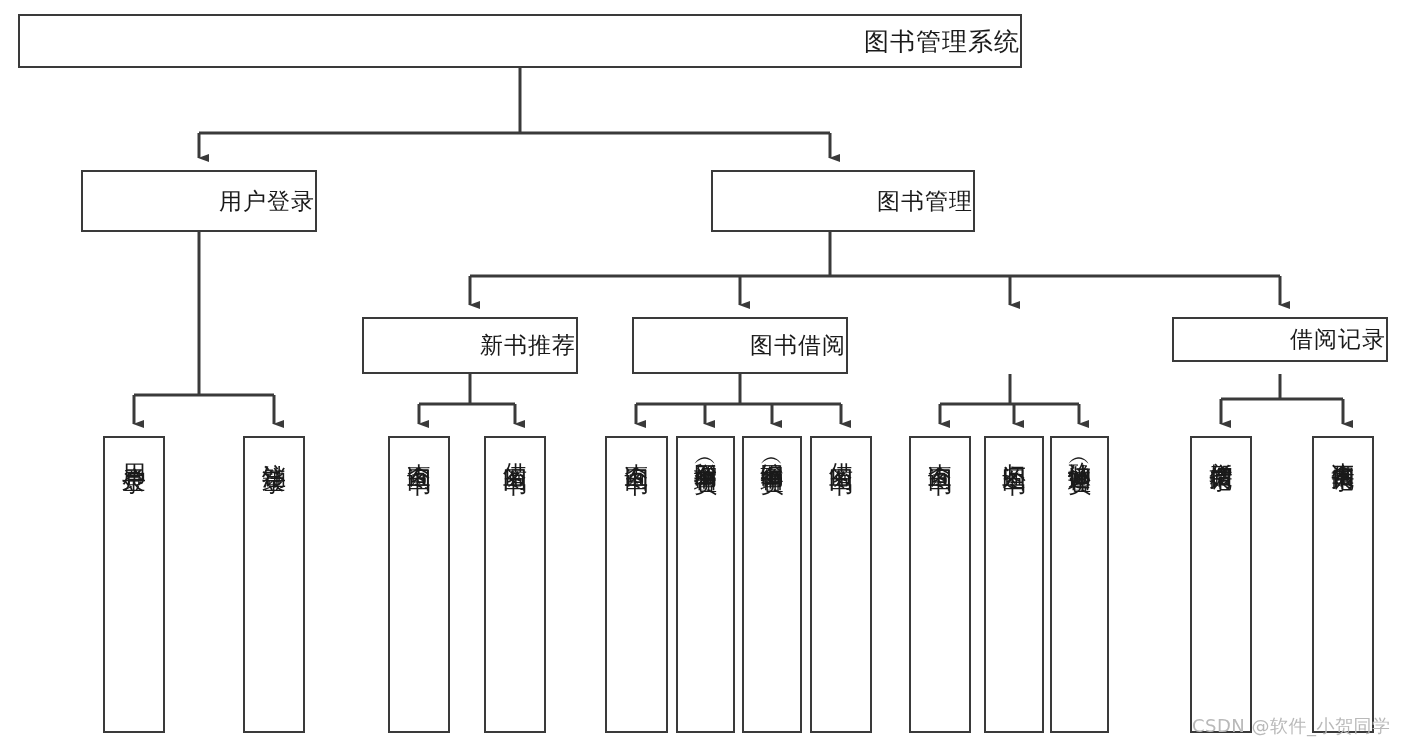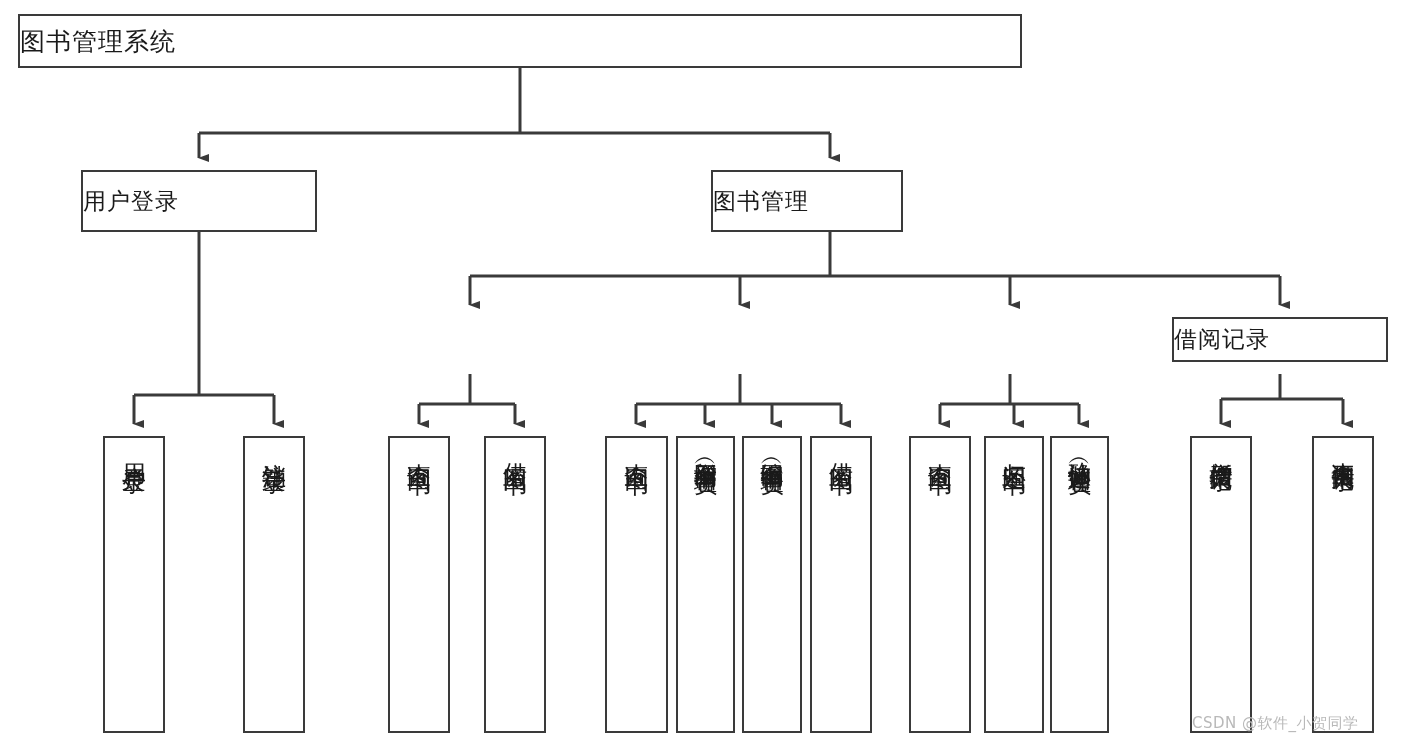--- a/index.html
+++ b/index.html
@@ -25,21 +25,21 @@
     width: 1405px;
     height: 747px;
   }
   .node {
     position: absolute;
     box-sizing: border-box;
     border: 2.5px solid #3a3a3a;
     background: #ffffff;
     display: flex;
     align-items: center;
-    justify-content: flex-start;
+    justify-content: flex-end;
     color: #1a1a1a;
   }
   .node.horizontal .node-label {
     writing-mode: horizontal-tb;
     white-space: nowrap;
     letter-spacing: 1px;
   }
   .node.vertical {
     align-items: flex-start;
     justify-content: center;
@@ -56,21 +56,21 @@
   .level-root .node-label { font-size: 25px; }
   .level-2 .node-label { font-size: 23px; }
   .level-3 .node-label { font-size: 23px; }
   .level-leaf .node-label { font-size: 24px; }
   .level-leaf.compact .node-label { font-size: 23px; letter-spacing: 1.5px; }
 
   #watermark {
     position: absolute;
     left: 1192px;
     top: 714px;
-    font-size: 15px;
+    font-size: 18px;
     color: #b9b9b9;
     white-space: nowrap;
     font-family: "DejaVu Sans", "Liberation Sans", sans-serif;
     letter-spacing: 0.5px;
   }
 </style>
 </head>
 <body>
 
 <div id="diagram-root" style="background: rgb(255, 255, 255);">
@@ -127,25 +127,31 @@
   </svg>
 
   <div class="node horizontal level-root" style="left: 18px; top: 14px; width: 1004px; height: 54px; border-color: rgb(58, 58, 58); background: rgb(255, 255, 255); color: rgb(26, 26, 26);">
     <span class="node-label">图书管理系统</span>
   </div>
 
   <div class="node horizontal level-2" style="left: 81px; top: 170px; width: 236px; height: 62px; border-color: rgb(58, 58, 58); background: rgb(255, 255, 255); color: rgb(26, 26, 26);">
     <span class="node-label">用户登录</span>
   </div>
 
-  <div class="node horizontal level-2" style="left: 711px; top: 170px; width: 192px; height: 62px; border-color: rgb(58, 58, 58); background: rgb(255, 255, 255); color: rgb(26, 26, 26);">
+  <div class="node horizontal level-2" style="left: 711px; top: 170px; width: 264px; height: 62px; border-color: rgb(58, 58, 58); background: rgb(255, 255, 255); color: rgb(26, 26, 26);">
     <span class="node-label">图书管理</span>
   </div>
 
-
+  <div class="node horizontal level-3" style="left: 362px; top: 317px; width: 216px; height: 57px; border-color: rgb(58, 58, 58); background: rgb(255, 255, 255); color: rgb(26, 26, 26);">
+    <span class="node-label">新书推荐</span>
+  </div>
+
+  <div class="node horizontal level-3" style="left: 632px; top: 317px; width: 216px; height: 57px; border-color: rgb(58, 58, 58); background: rgb(255, 255, 255); color: rgb(26, 26, 26);">
+    <span class="node-label">图书借阅</span>
+  </div>
 
 
   <div class="node horizontal level-3" style="left: 1172px; top: 317px; width: 216px; height: 45px; border-color: rgb(58, 58, 58); background: rgb(255, 255, 255); color: rgb(26, 26, 26);">
     <span class="node-label">借阅记录</span>
   </div>
 
   <div class="node vertical level-leaf" style="left: 103px; top: 436px; width: 62px; height: 297px; border-color: rgb(58, 58, 58); background: rgb(255, 255, 255); color: rgb(26, 26, 26);">
     <span class="node-label">用户登录</span>
   </div>
 

